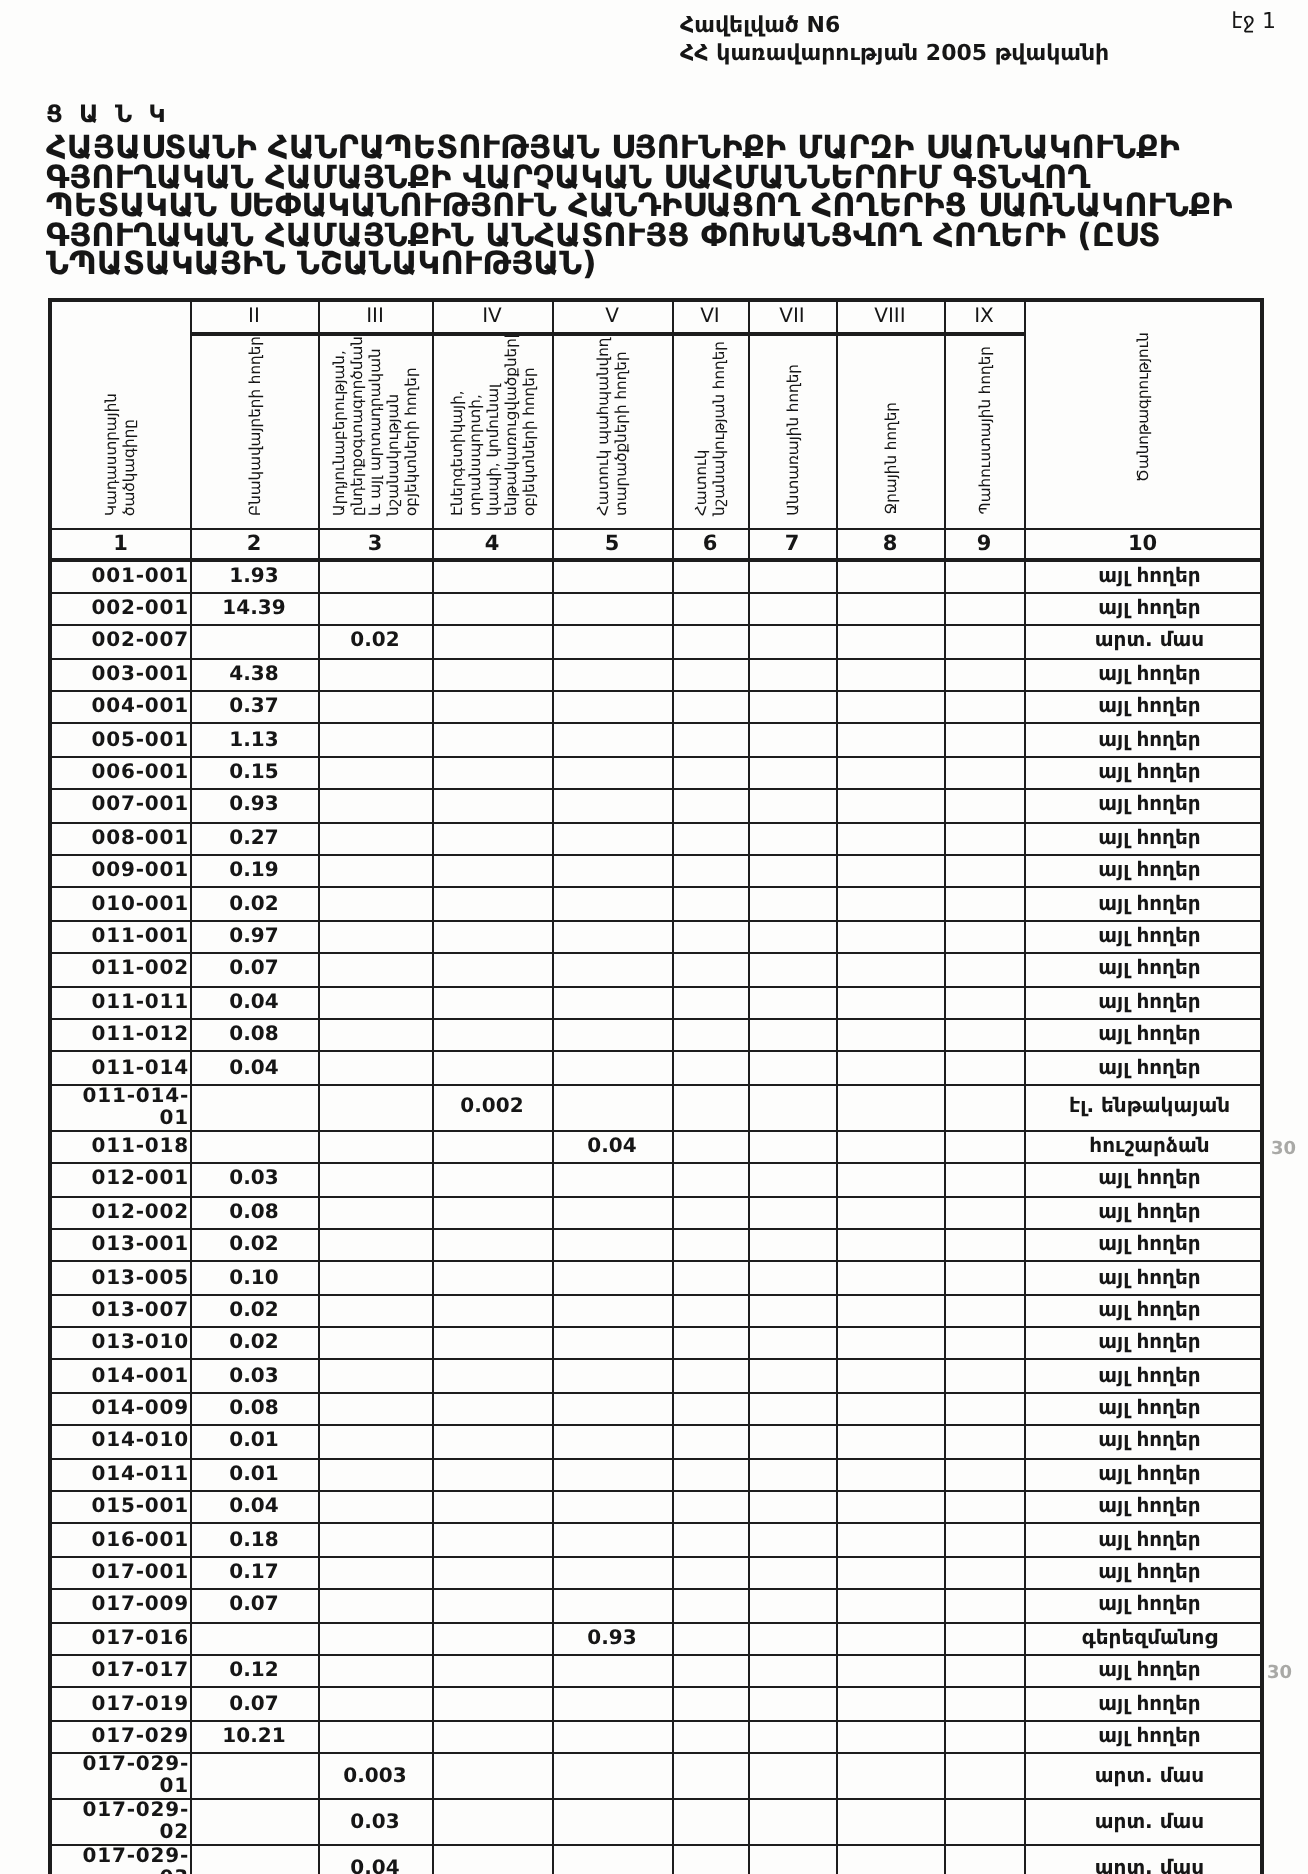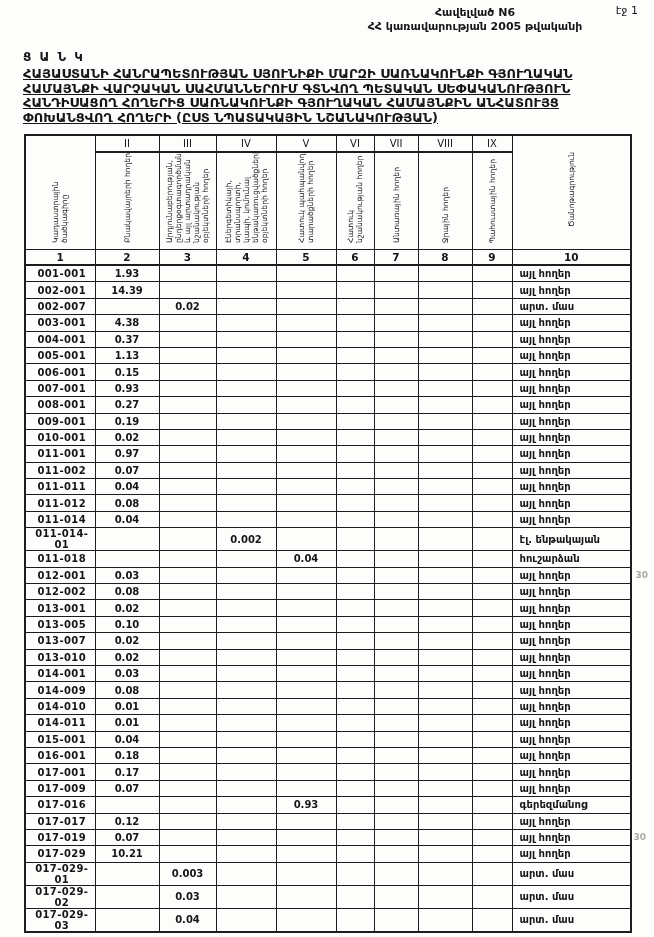--- a/index.html
+++ b/index.html
@@ -11,30 +11,30 @@
     position:relative;
     overflow:hidden;
   }
   .page-label{
     position:absolute;top:4px;right:16px;
     font-size:11px;font-weight:normal;
   }
   .appendix-block{
     margin:6px 0 0 340px;
     width:270px;
-    text-align:center;
+    text-align:left;
     font-size:11px;font-weight:bold;line-height:14px;
   }
   .title-block{
     margin:16px auto 0 auto;
     width:608px;
     font-weight:bold;
   }
   .title-heading{font-size:12px;letter-spacing:2px;margin-bottom:3px;}
-  .title-body{font-size:13px;line-height:14.5px;text-decoration:underline;}
+  .title-body{font-size:16px;line-height:14.5px;}
   table{
     border-collapse:collapse;
     margin:9px 0 0 24px;
     width:606px;
     table-layout:fixed;
   }
   th,td{border:1px solid #1d1d1d;padding:0;overflow:hidden;}
   table{border:2px solid #1d1d1d;}
   col.c1{width:70px}col.c2{width:64px}col.c3{width:57px}col.c4{width:60px}
   col.c5{width:60px}col.c6{width:38px}col.c7{width:44px}col.c8{width:54px}
@@ -59,23 +59,23 @@
   }
   .num-row th{
     height:14px;font-size:10.5px;font-weight:bold;text-align:center;
     border-bottom:2px solid #1d1d1d;
   }
   tbody td{
     height:15.4px;
     font-size:10px;font-weight:bold;
     vertical-align:middle;
   }
-  td.code-cell{text-align:center;padding-left:3px;letter-spacing:0.4px;}
+  td.code-cell{text-align:right;padding-left:3px;letter-spacing:0.4px;}
   td.value-cell{text-align:center;}
-  td.note-cell{text-align:left;padding-left:7px;font-weight:bold;}
+  td.note-cell{text-align:center;padding-left:7px;font-weight:bold;}
   .margin-mark{
     position:absolute;
     font-size:9px;color:#a9a9a6;font-weight:bold;margin-left:44px;
   }
   .mark-1{top:570px;right:6px;}
   .mark-2{top:832px;right:8px;}
 </style>
 </head>
 <body>
 

